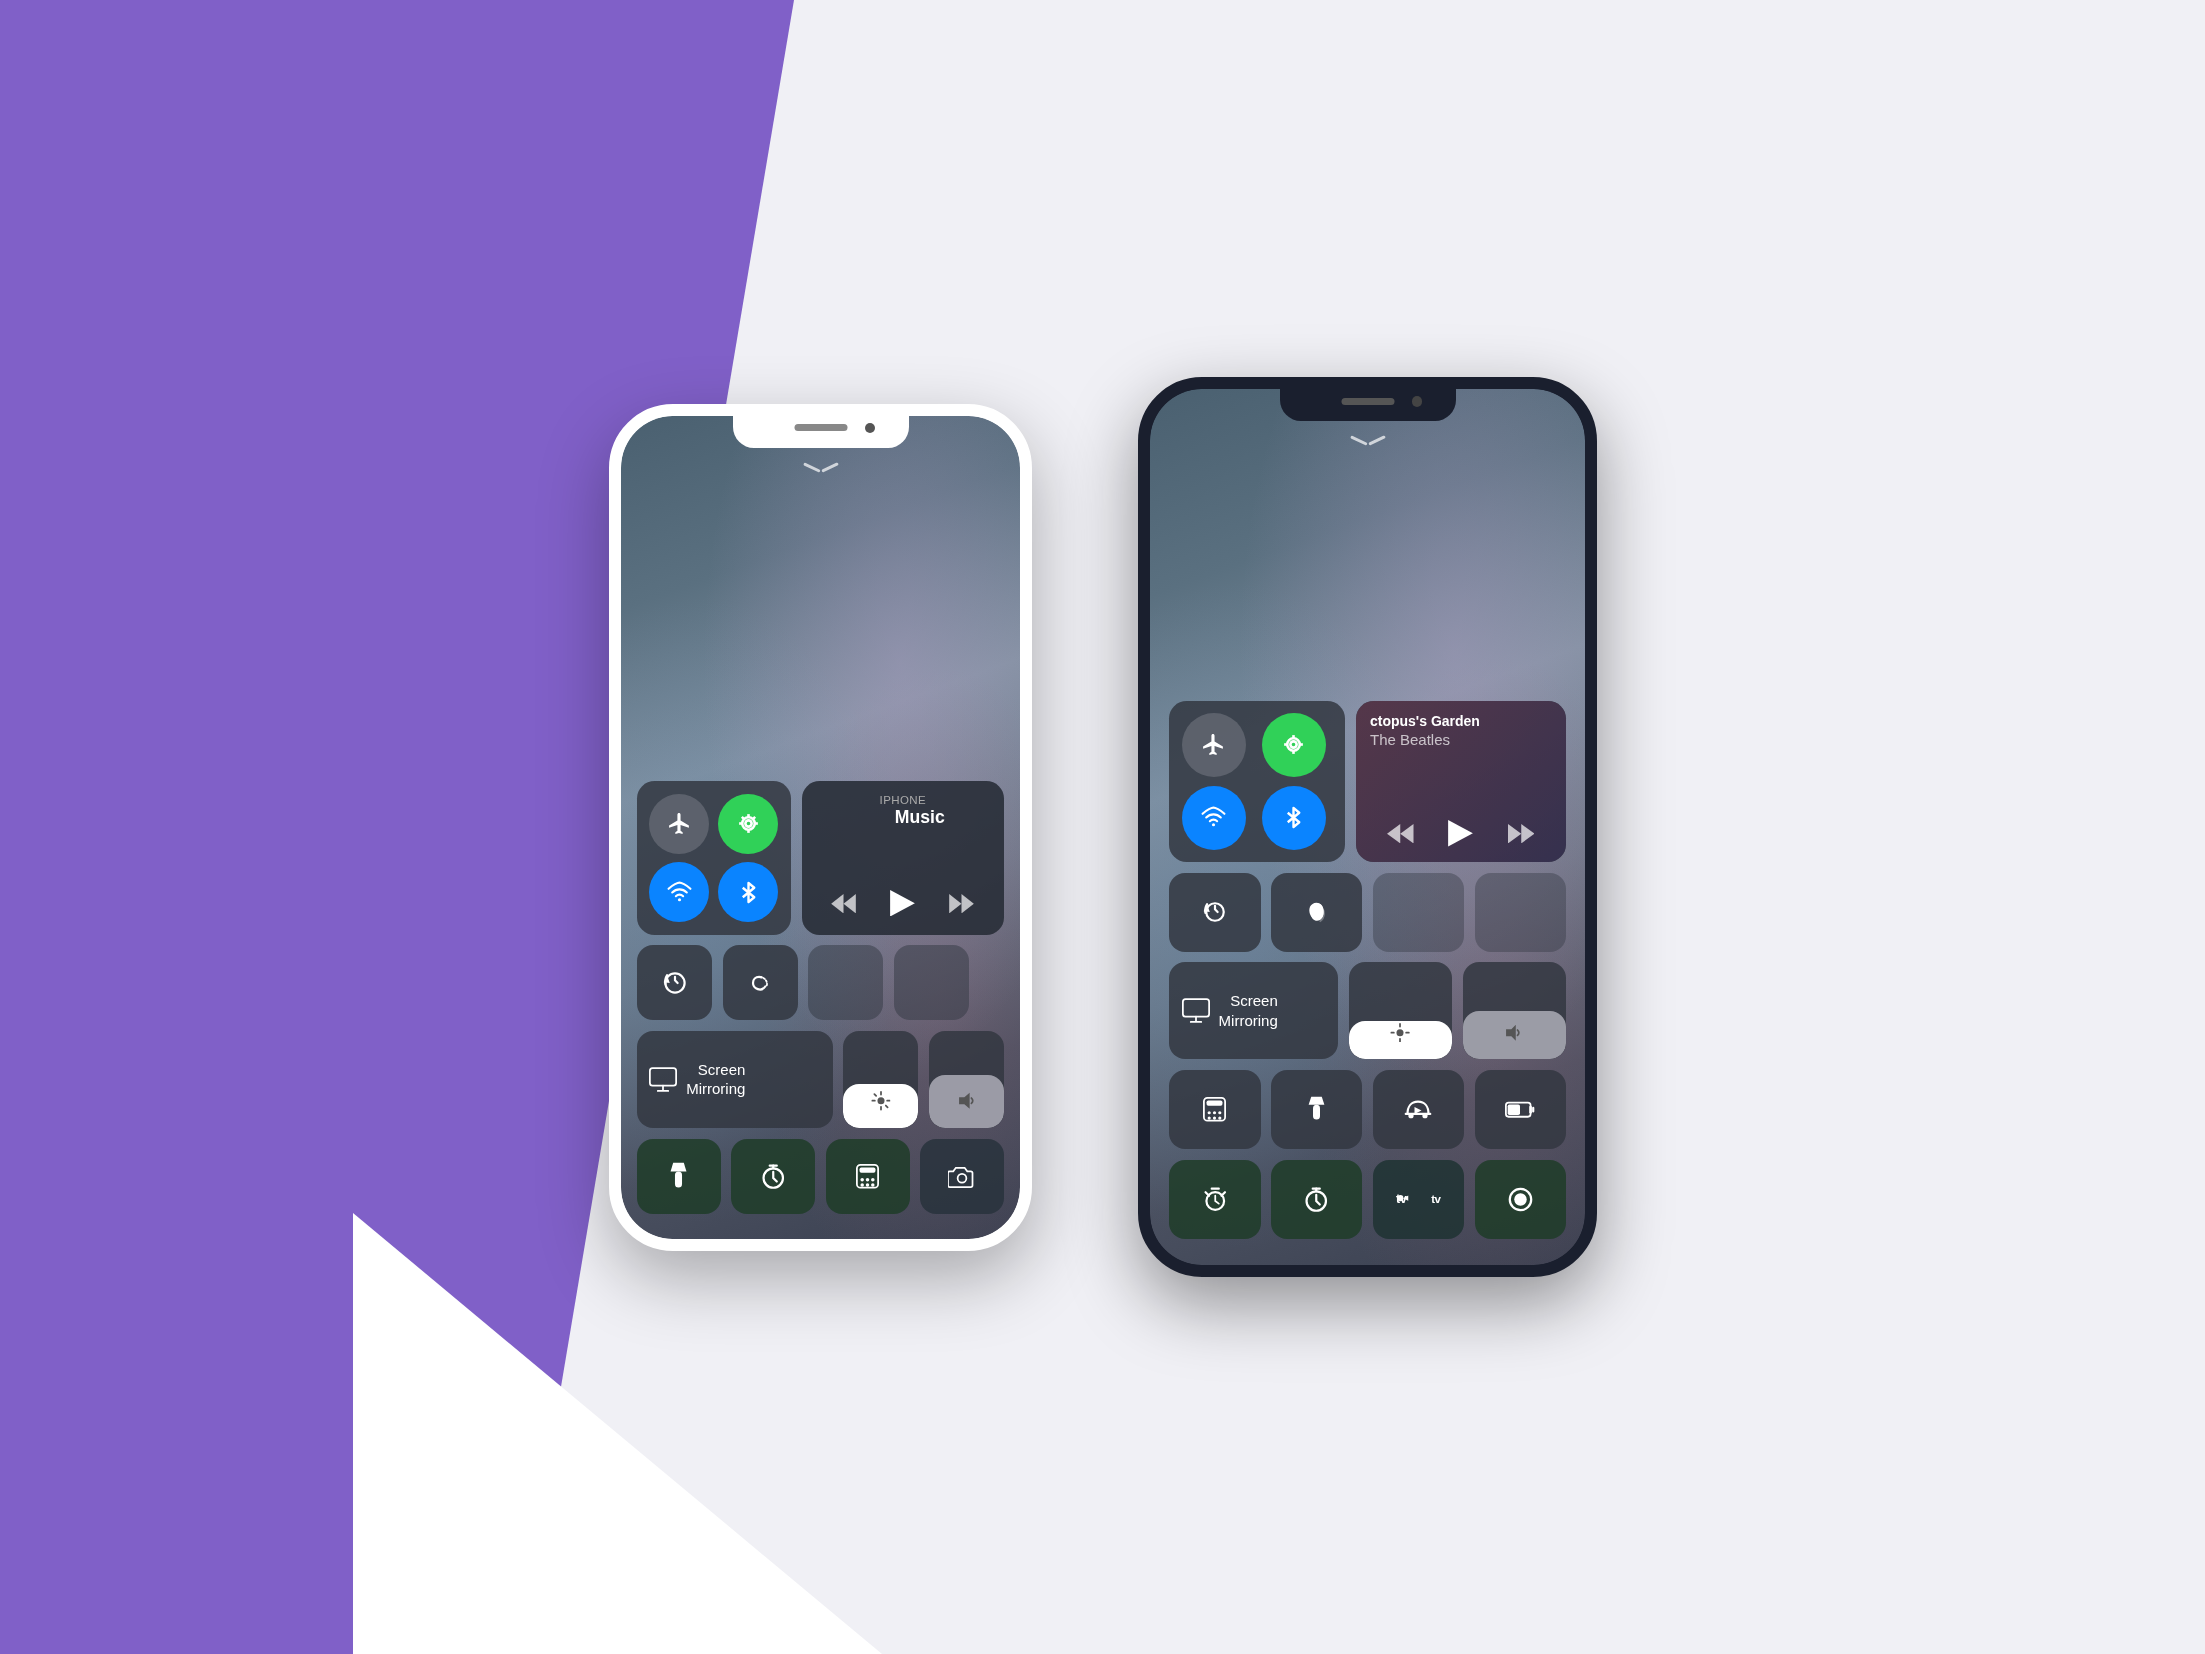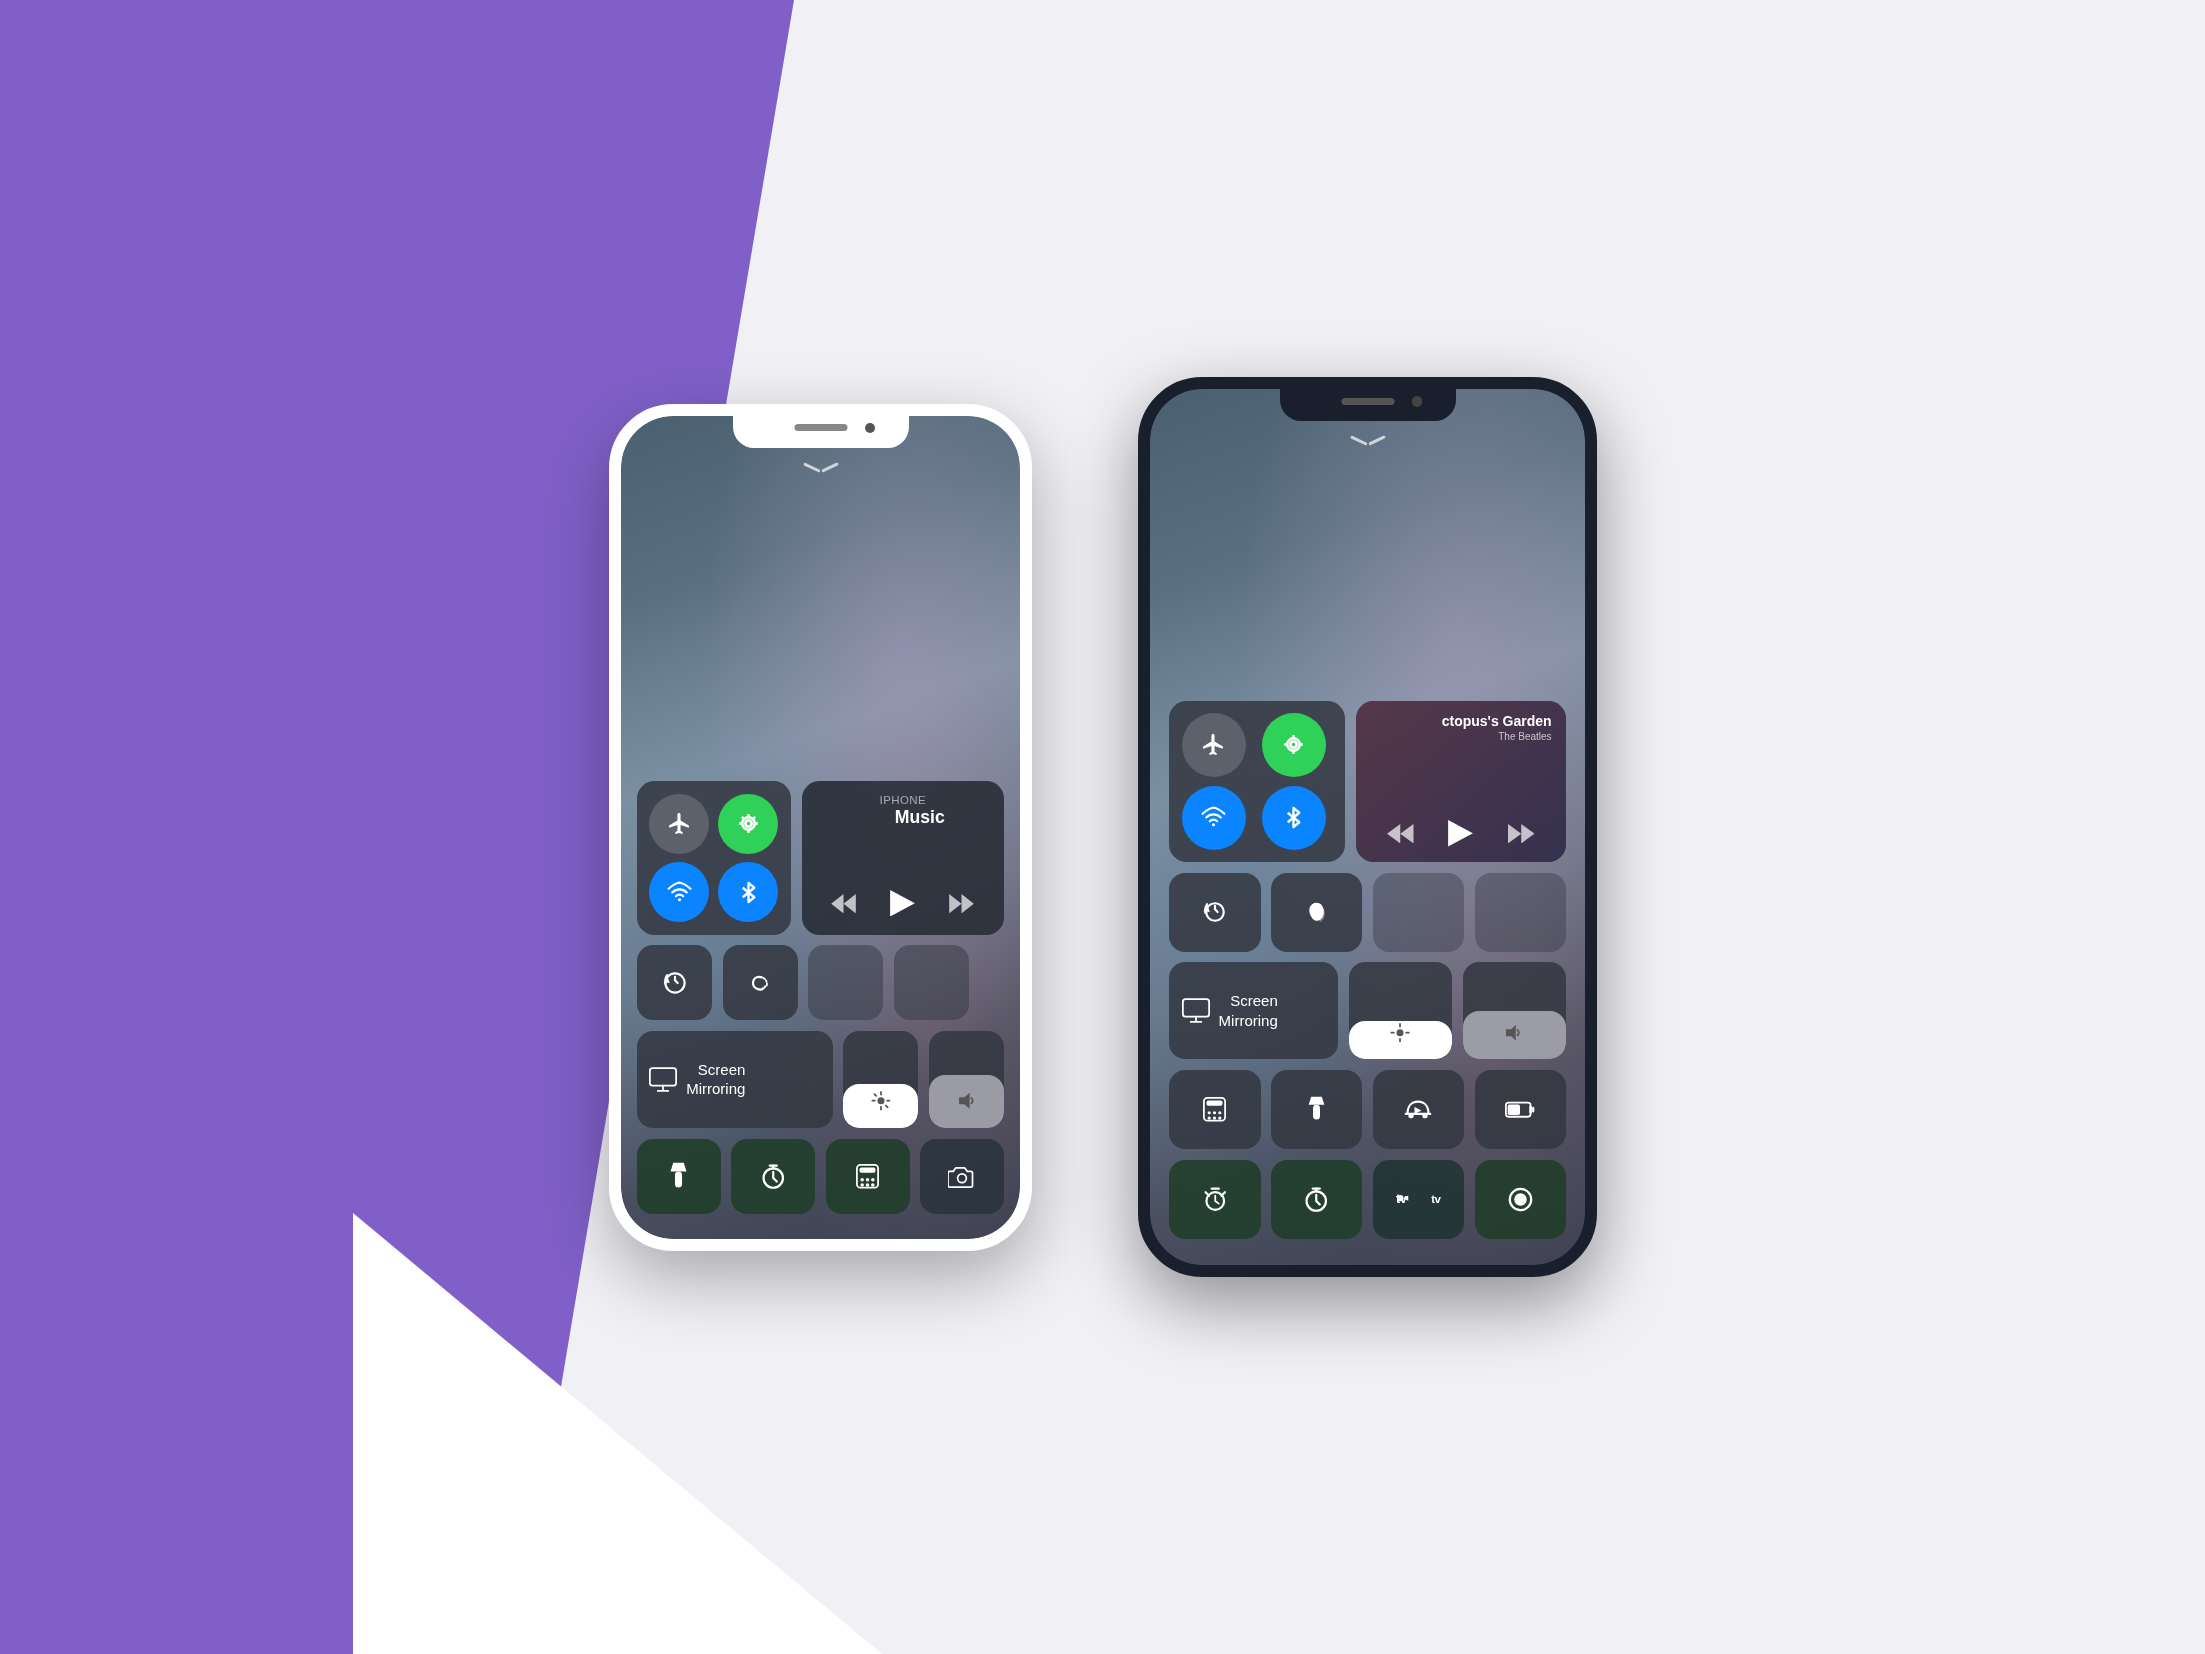--- a/index.html
+++ b/index.html
@@ -319,25 +319,25 @@
       position: relative;
       overflow: hidden;
     }
     .music-block-dark::before {
       content: '';
       position: absolute;
       inset: 0;
       background: linear-gradient(135deg, rgba(120,60,80,0.5) 0%, rgba(60,50,100,0.4) 100%);
       border-radius: 17.6px;
     }
-    .music-block-dark > * { position: relative; z-index: 1; text-align: right; }
+    .music-block-dark > * { position: relative; z-index: 1; }
 
     .song-info { display: flex; flex-direction: column; gap: 1.8px; }
     .song-title { font-size: 14px; font-weight: 600; color: white; }
-    .song-artist { font-size: 10px; color: rgba(255,255,255,0.7); }
+    .song-artist { font-size: 15px; color: rgba(255,255,255,0.7); }
 
     
     .connectivity-block-dark {
       background: rgba(50,55,65,0.85);
       border-radius: 17.6px;
       padding: 12.4px;
       display: grid;
       grid-template-columns: 1fr 1fr;
       gap: 8.8px;
       width: 176px;

